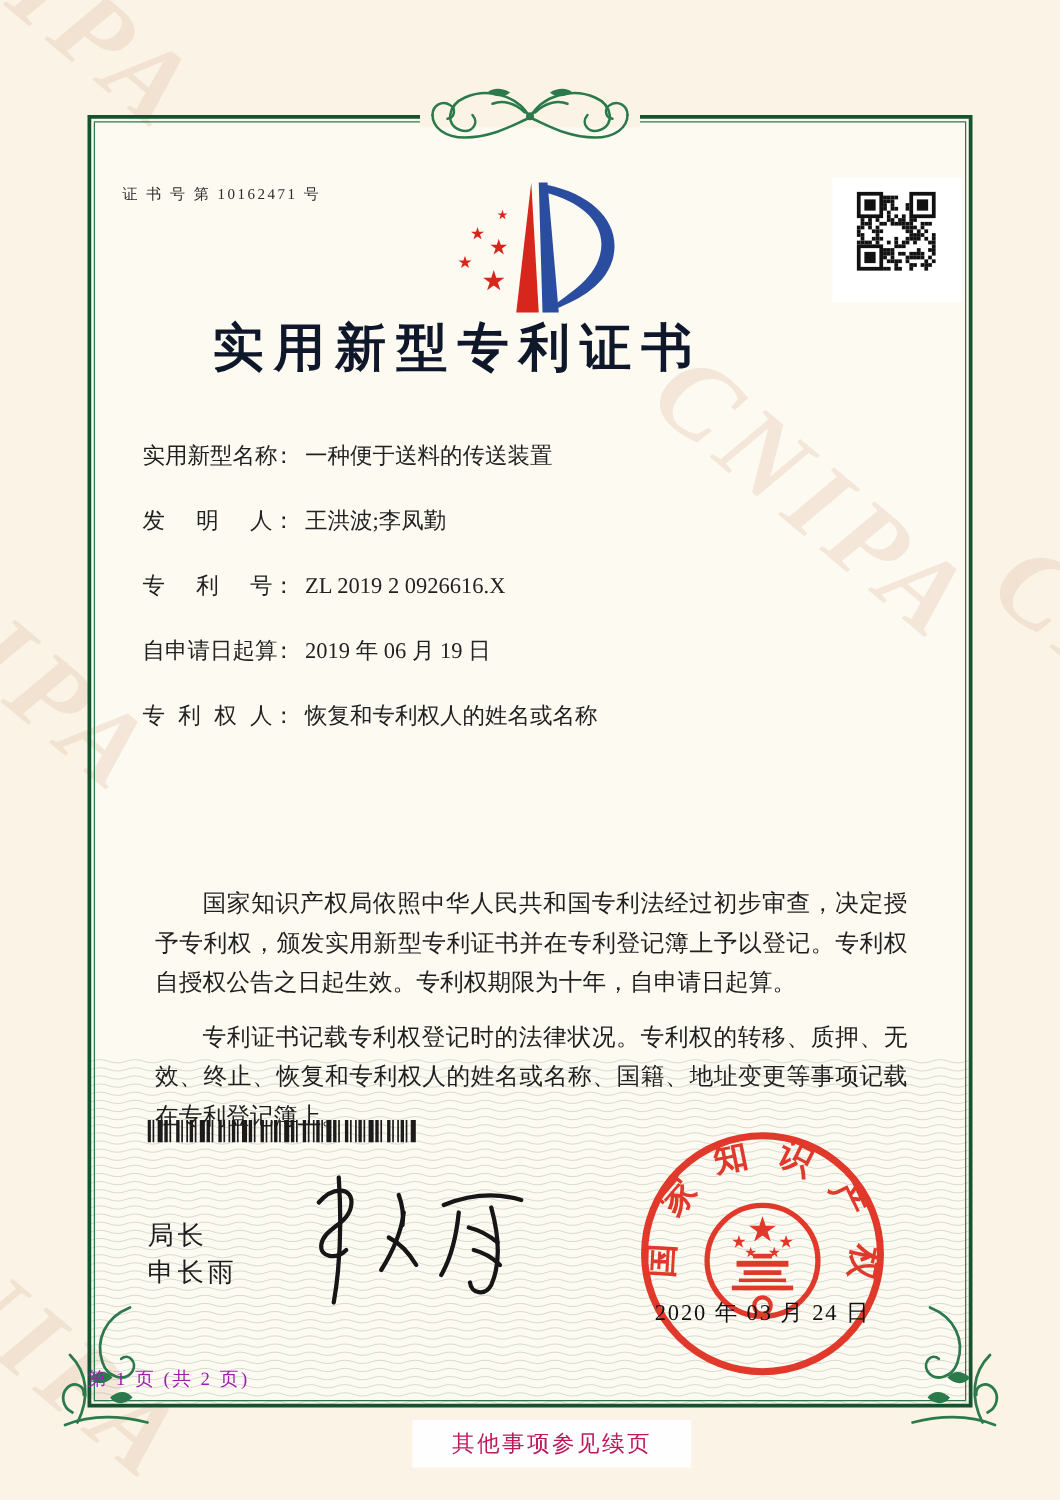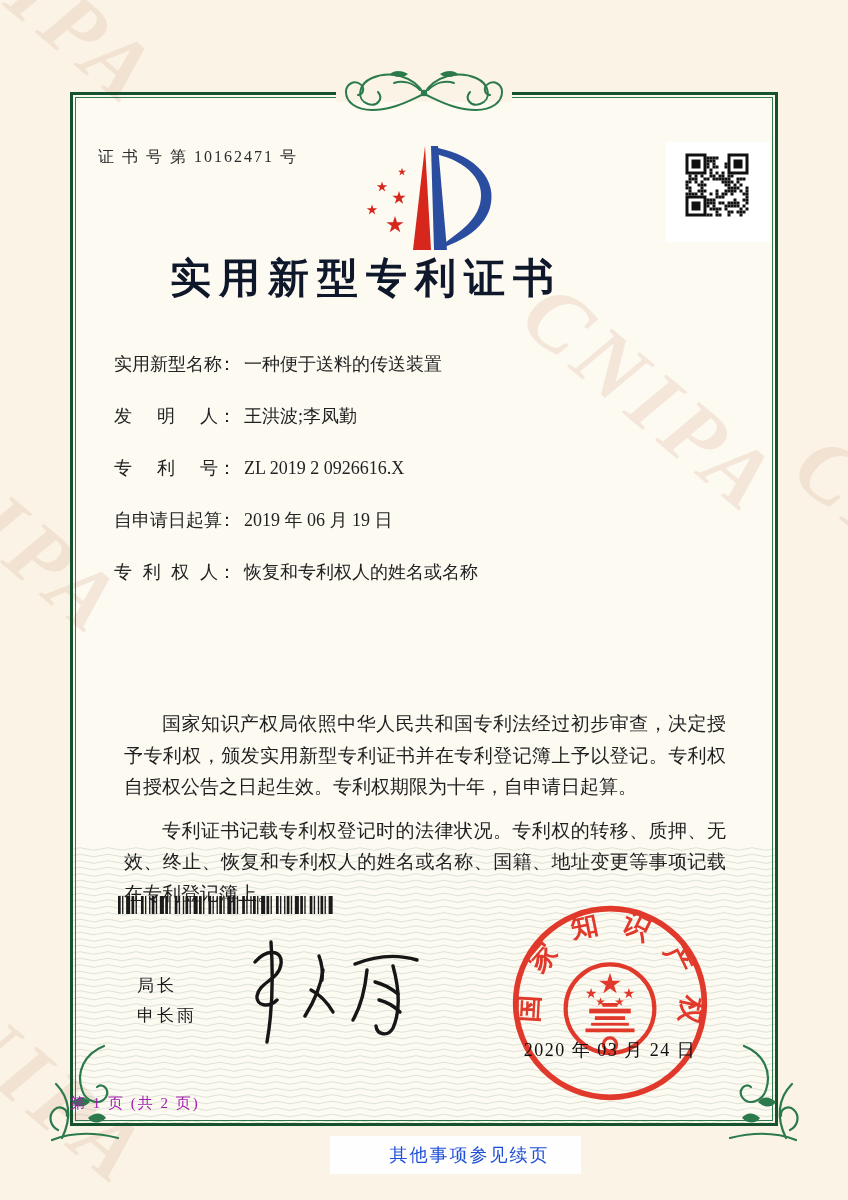--- a/index.html
+++ b/index.html
@@ -9,52 +9,52 @@
   
   .wm{position:absolute;font-family:"Liberation Serif","DejaVu Serif",serif;
       font-weight:bold;font-style:italic;font-size:88px;letter-spacing:8px;
       color:rgba(226,190,162,0.30);transform:rotate(40deg);white-space:nowrap;pointer-events:none;}
   
   .frame{position:absolute;left:70px;top:92px;width:702px;height:1028px;border:3px solid #17522f;}
   .frame-inner{position:absolute;left:2px;top:2px;right:2px;bottom:2px;border:1px solid #2e7a4a;}
   .orn-mask{position:absolute;left:336px;top:86px;width:176px;height:16px;background:#faf3e6;}
   .orn,.corn{position:absolute;}
   
-  .cert-no{position:absolute;left:98px;top:147px;font-size:16px;letter-spacing:2px;color:#2b2b2b;}
+  .cert-no{position:absolute;left:98px;top:147px;font-size:12px;letter-spacing:2px;color:#2b2b2b;}
   .qr-patch{position:absolute;left:666px;top:142px;width:104px;height:100px;background:#ffffff;}
   #qr{position:absolute;left:684px;top:152px;}
   .logo{position:absolute;left:352px;top:132px;}
   .title{position:absolute;left:70px;top:251px;width:592px;text-align:center;
          font-size:41px;font-weight:bold;letter-spacing:8px;color:#0f172a;}
   
   .fields{position:absolute;left:114px;top:352px;width:646px;font-size:18px;color:#222;}
   .frow{margin-bottom:28px;line-height:24px;position:relative;white-space:nowrap;}
   .flabel{display:inline-block;width:104px;text-align:justify;text-align-last:justify;vertical-align:top;}
   .fcolon{display:inline-block;vertical-align:top;}
   .fvalue{display:inline-block;margin-left:8px;vertical-align:top;}
   .fcol2{position:absolute;left:334px;top:0;}
   
   .paras{position:absolute;left:112px;top:696px;width:626px;font-size:19px;line-height:31.5px;
          text-align:justify;color:#1f1f1f;}
   .paras p{margin:12px;text-indent:2em;}
   
   #waves{position:absolute;left:73px;top:845px;}
   #barcode{position:absolute;left:118px;top:896px;}
   .signer{position:absolute;left:118px;font-family:"Liberation Sans","DejaVu Sans",sans-serif;
-          font-size:17px;letter-spacing:3px;color:#1c1c1c;margin-left:19px;}
+          font-size:21px;letter-spacing:3px;color:#1c1c1c;}
   .signer.t1{top:974px;}
   .signer.t2{top:1004px;}
   #signature{position:absolute;left:226px;top:936px;}
   #seal{position:absolute;left:510px;top:903px;opacity:0.93;}
   .seal-date{position:absolute;left:516px;top:1038px;width:188px;text-align:center;
              font-size:18px;letter-spacing:1.5px;color:#101010;}
   .page-num{position:absolute;left:70px;top:1094px;width:696px;text-align:left;
             font-size:15px;letter-spacing:2px;color:#a21caf;}
   .cont-strip{position:absolute;left:330px;top:1136px;width:223px;height:38px;background:#fefefe;
-              text-align:center;line-height:38px;font-size:18px;letter-spacing:2px;color:#1d4ed8;padding-left:28px;}
+              text-align:center;line-height:38px;font-size:18px;letter-spacing:2px;color:#be185d;}
 </style>
 </head>
 <body>
 
 <div class="page">
 
   <svg width="0" height="0" style="position:absolute">
     <defs>
       <polygon id="star" points="0,-1 0.2245,-0.309 0.951,-0.309 0.3633,0.118 0.5878,0.809 0,0.382 -0.5878,0.809 -0.3633,0.118 -0.951,-0.309 -0.2245,-0.309"></polygon>
       <g id="cornOrn" fill="none" stroke="#2c7a4b" stroke-width="2.2" stroke-linecap="round">

